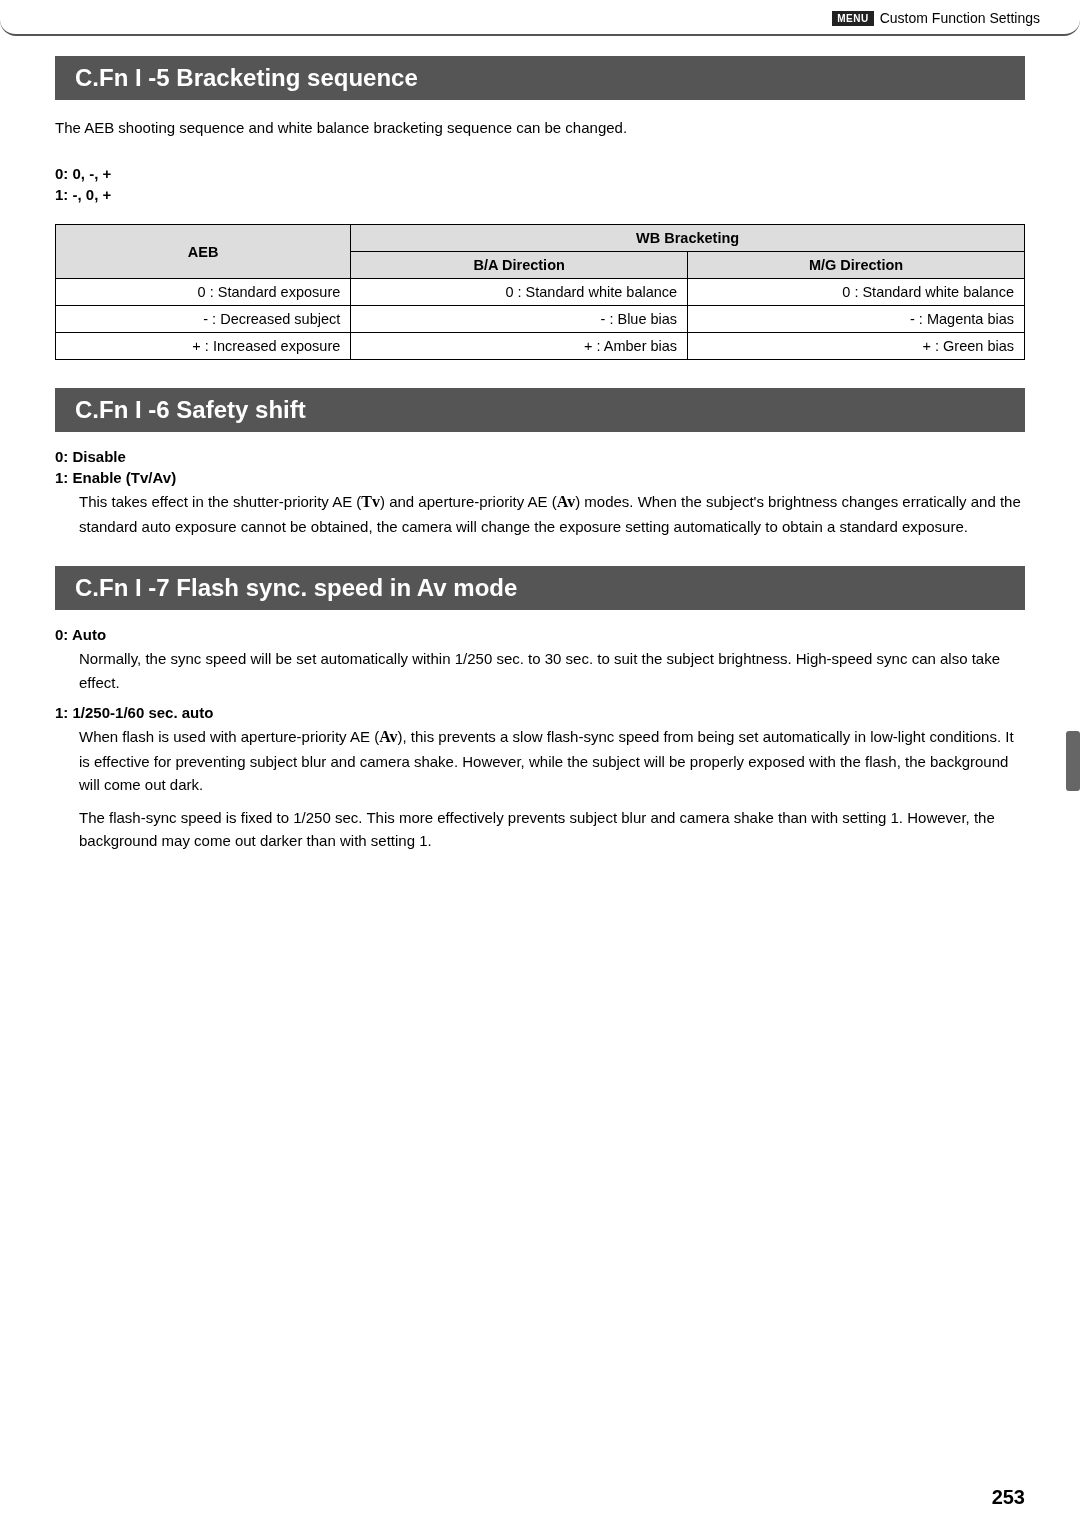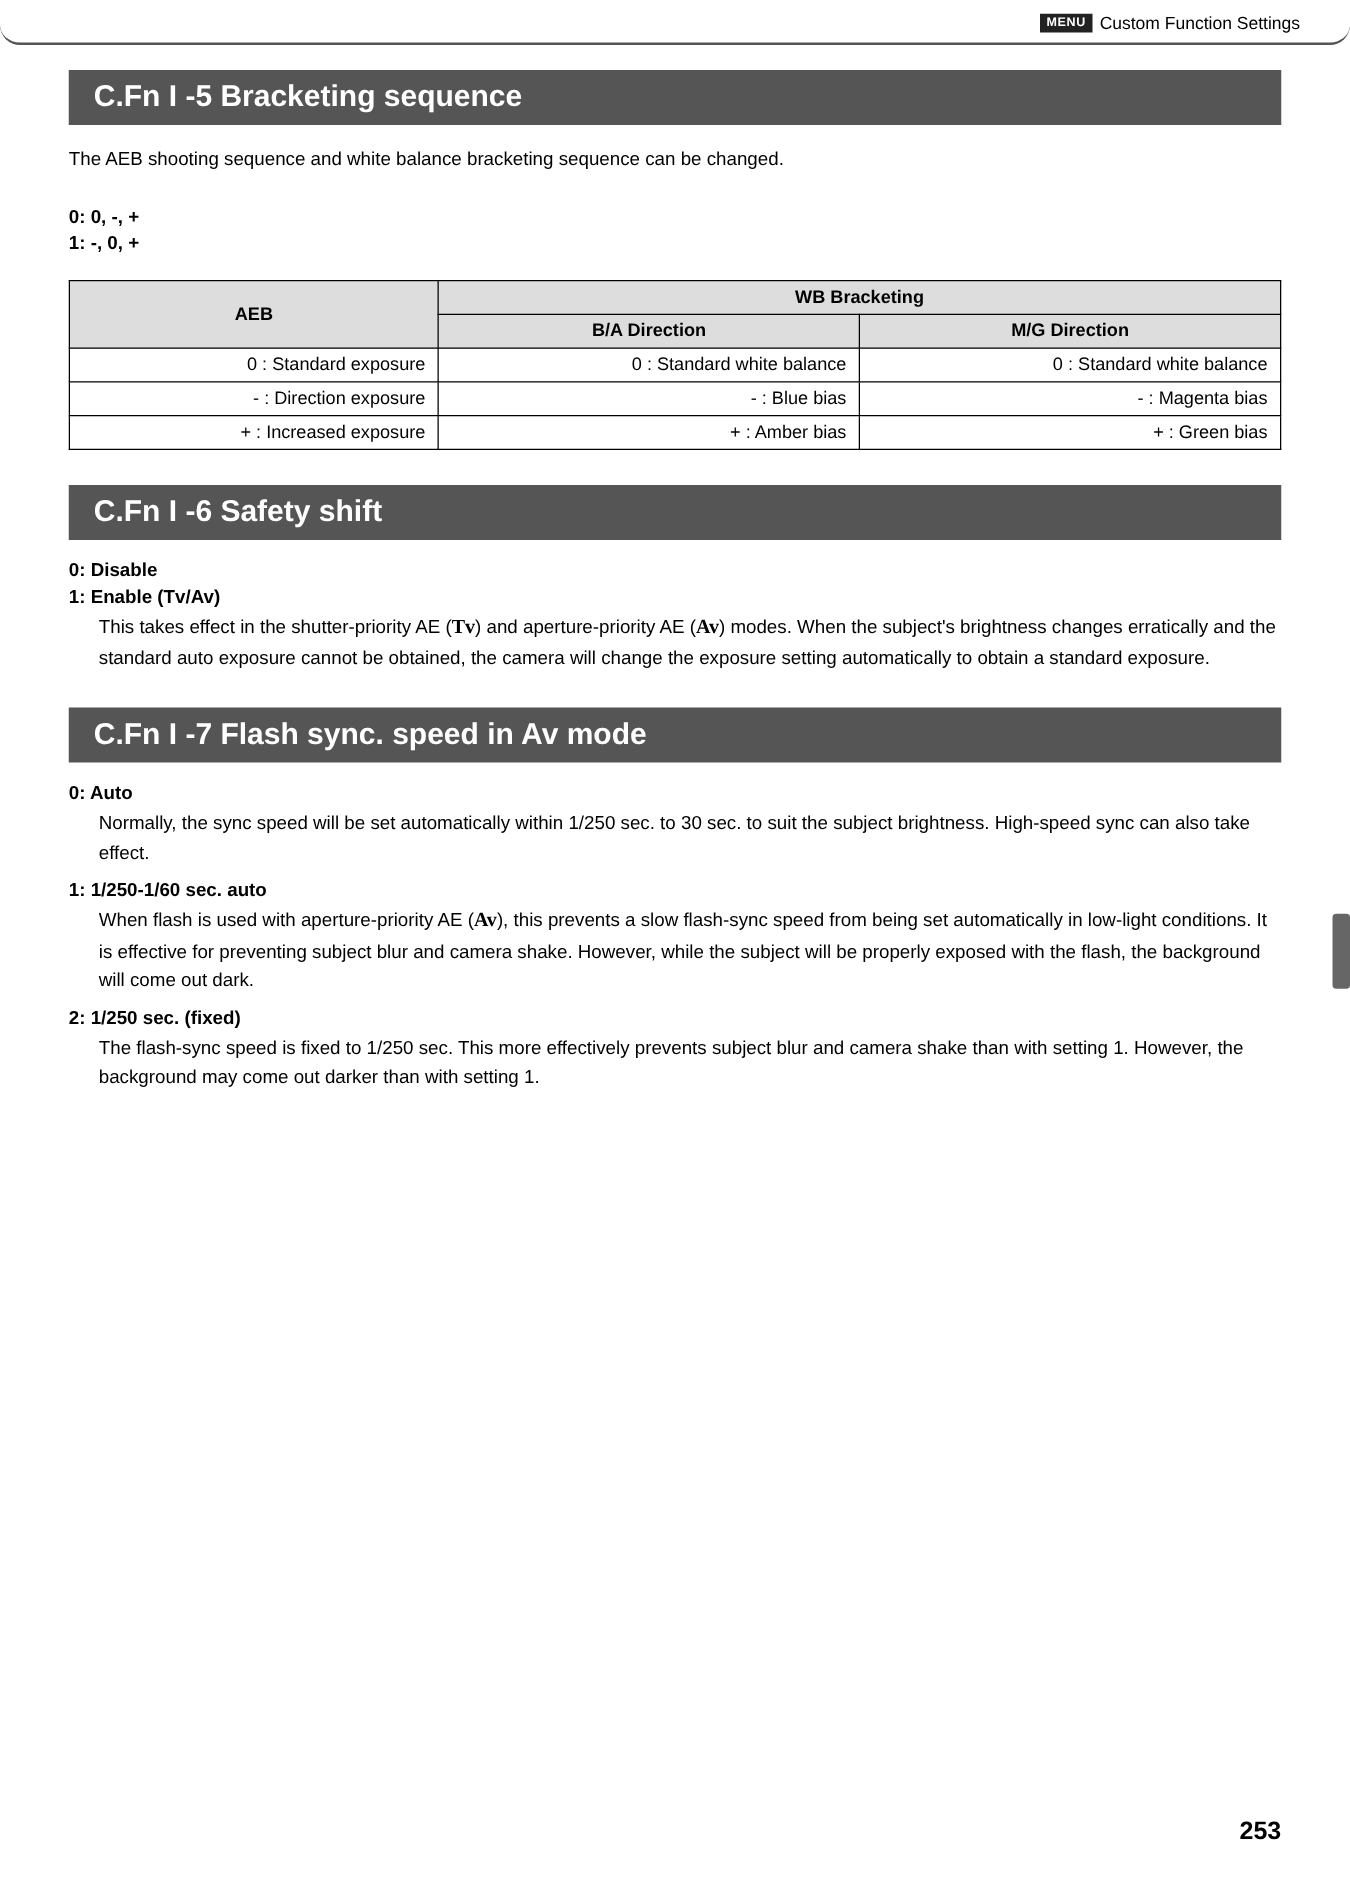--- a/index.html
+++ b/index.html
@@ -129,21 +129,21 @@
     .cam-mode {
       font-weight: bold;
       font-style: normal;
       font-family: 'Times New Roman', Times, serif;
       font-size: 16px;
     }
 
     
     .page-number {
       position: absolute;
-      bottom: 44px;
+      bottom: 12px;
       right: 55px;
       font-size: 20px;
       font-weight: bold;
       color: #000;
     }
 
     
     .side-scroll {
       position: absolute;
       right: 0;
@@ -189,21 +189,21 @@
             <th class="th-sub">M/G Direction</th>
           </tr>
         </thead>
         <tbody>
           <tr>
             <td>0 : Standard exposure</td>
             <td>0 : Standard white balance</td>
             <td>0 : Standard white balance</td>
           </tr>
           <tr>
-            <td>- : Direction exposure</td>
+            <td>- : Decreased subject</td>
             <td>- : Blue bias</td>
             <td>- : Magenta bias</td>
           </tr>
           <tr>
             <td>+ : Increased exposure</td>
             <td>+ : Amber bias</td>
             <td>+ : Green bias</td>
           </tr>
         </tbody>
       </table>
@@ -220,21 +220,20 @@
 
     <div class="section-block">
       <div class="section-header">C.Fn I -7  Flash sync. speed in Av mode</div>
 
       <p class="option-item">0: Auto</p>
       <p class="option-desc">Normally, the sync speed will be set automatically within 1/250 sec. to 30 sec. to suit the subject brightness. High-speed sync can also take effect.</p>
 
       <p class="option-item">1: 1/250-1/60 sec. auto</p>
       <p class="option-desc">When flash is used with aperture-priority AE (<span class="cam-mode">Av</span>), this prevents a slow flash-sync speed from being set automatically in low-light conditions. It is effective for preventing subject blur and camera shake. However, while the subject will be properly exposed with the flash, the background will come out dark.</p>
 
-      <p class="option-item">2: 1/250 sec. (fixed)</p>
       <p class="option-desc">The flash-sync speed is fixed to 1/250 sec. This more effectively prevents subject blur and camera shake than with setting 1. However, the background may come out darker than with setting 1.</p>
     </div>
 
   </div>
 
   <div class="page-number">253</div>
 
   <div class="side-scroll"></div>
 
 </div>

